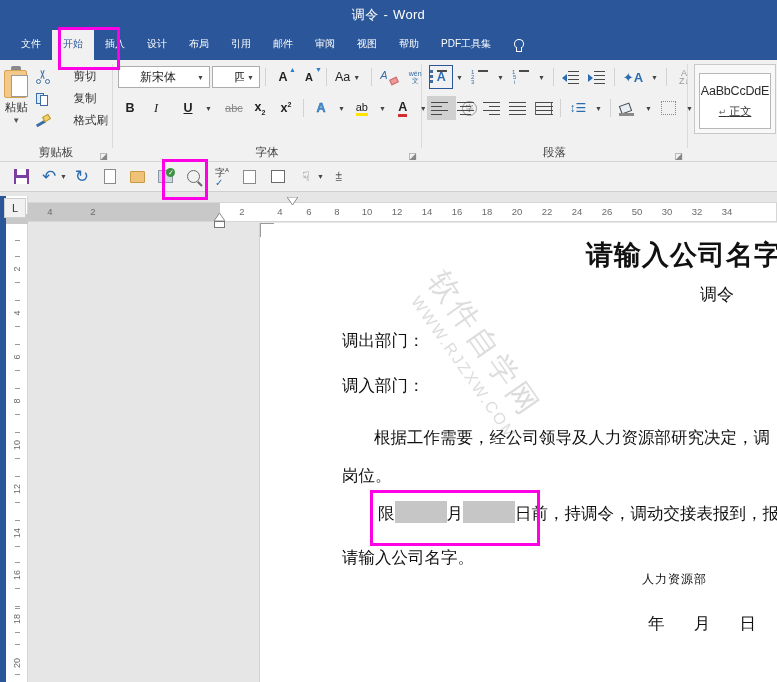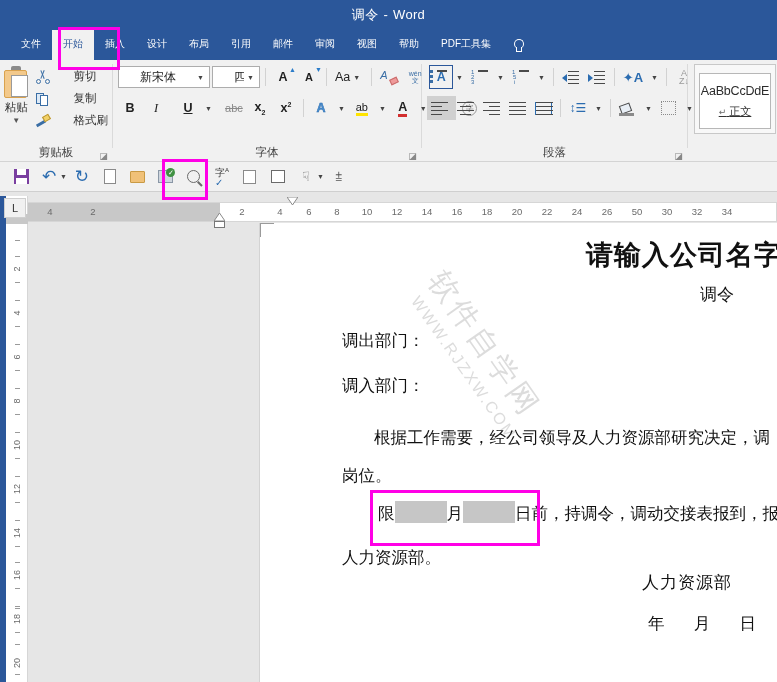--- a/index.html
+++ b/index.html
@@ -335,21 +335,21 @@
     position:absolute; left:82px; font-size:16.5px; line-height:26px; white-space:nowrap;
   }
   .blank-field{
     display:inline-block; width:52px; height:22px; background:#c6c6c6;
     vertical-align:-4px;
   }
   #limit-highlight{
     position:absolute; left:110px; top:267px; width:170px; height:56px;
     border:3px solid #ff00e6; pointer-events:none; z-index:30;
   }
-  #sign1{ position:absolute; left:382px; top:348px; font-size:17px; letter-spacing:1px;}
+  #sign1{ position:absolute; left:382px; top:348px; font-size:12px; letter-spacing:1px;}
   #sign2{ position:absolute; left:388px; top:390px; font-size:16.5px; letter-spacing:12px;}
 </style>
 </head>
 <body>
 
 <div id="titlebar">
   <span>调令</span>
   <span style="margin:0 5px;">-</span>
   <span class="t-doc">Word</span>
 </div>
@@ -794,21 +794,21 @@
 
       <div class="doc-txt para" style="top:150px">调入部门：</div>
       <div class="doc-txt para" style="top:105px">调出部门：</div>
 
       <div class="doc-txt para" style="top:202px; left:114px;">根据工作需要，经公司领导及人力资源部研究决定，调</div>
       <div class="doc-txt para" style="top:240px">岗位。</div>
 
       <div class="doc-txt para" style="top:278px; left:118px;">
         <span>限</span><span class="blank-field"></span><span>月</span><span class="blank-field"></span><span>日前，</span><span>持调令，调动交接表报到，报</span>
       </div>
-      <div class="doc-txt para" style="top:322px">人力资源部。</div>
+      <div class="doc-txt para" style="top:322px">请输入公司名字。</div>
 
       <div class="doc-txt" id="sign1">人力资源部</div>
       <div class="doc-txt" id="sign2">年 月 日</div>
 
       <div id="limit-highlight"></div>
     </div>
   </div>
 </div>
 
 </body></html>

